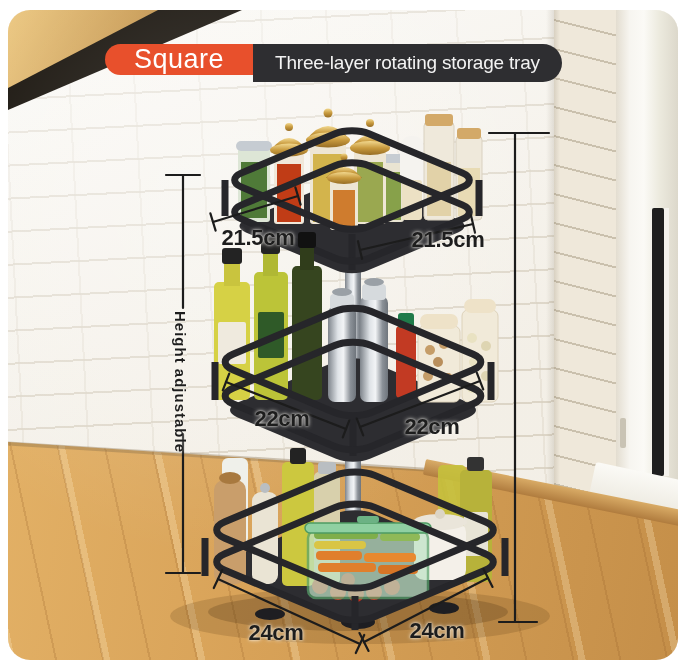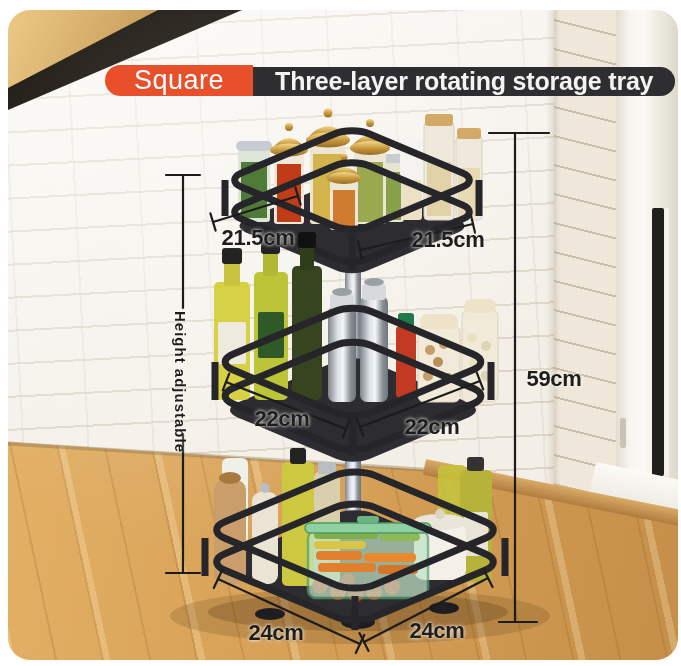--- a/index.html
+++ b/index.html
@@ -44,25 +44,25 @@
   .baseboard{position:absolute;left:418px;top:449px;width:266px;height:16px;
     background:linear-gradient(#d9ab66,#b07c3e);transform:rotate(11.3deg);transform-origin:left top;border-radius:2px}
   .cabinet-wood{position:absolute;left:0;top:0;width:240px;height:110px;
     background:linear-gradient(115deg,#ecc77f 0%,#c99a50 45%,#7c5220 100%);
     clip-path:polygon(0 0,168px 0,0 84px)}
   .cabinet-shadow{position:absolute;left:0;top:0;width:240px;height:110px;background:#140f08;
     clip-path:polygon(150px 0,234px 0,0 100px,0 78px)}
   .glow{position:absolute;inset:0;background:radial-gradient(ellipse at 32% 28%,rgba(255,255,255,.22) 0%,rgba(255,255,255,0) 55%)}
 
   
-  .badge{position:absolute;left:97px;top:34px;height:52px;display:flex;align-items:flex-end;z-index:6}
+  .badge{position:absolute;left:97px;top:34px;height:52px;display:flex;align-items:flex-start;z-index:6}
   .badge-shape{background:var(--badge-orange);color:#fff;font-size:27px;font-weight:500;
     display:flex;align-items:center;padding:0 29px;border-radius:28px 0 0 28px;letter-spacing:.5px}
-  .badge-title{background:var(--badge-dark);color:#f3f3f3;font-size:25px;font-weight:700;
-    display:flex;align-items:center;padding:0 22px;border-radius:0 28px 28px 0;letter-spacing:-.2px;white-space:nowrap}
+  .badge-title{background:var(--badge-dark);color:#f3f3f3;font-size:19px;font-weight:400;
+    display:flex;align-items:center;padding:8px 22px;border-radius:0 28px 28px 0;letter-spacing:-.2px;white-space:nowrap}
 
   
   svg.layer{position:absolute;left:0;top:0;z-index:3}
   svg.dims{z-index:5}
 
   
   .dim{position:absolute;z-index:5;color:var(--annotation-text);font-size:22px;font-weight:600;
     transform:translateX(-50%);white-space:nowrap;letter-spacing:-.3px;
     text-shadow:0 0 4px rgba(250,248,242,.85),0 0 2px rgba(250,248,242,.7)}
   .dim.t1l{left:250px;top:215px}
@@ -346,21 +346,20 @@
       <line x1="0" y1="-10" x2="0" y2="10" transform="translate(480 568) rotate(-27)"></line>
     </g>
   </svg>
 
   <div class="dim t1l">21.5cm</div>
   <div class="dim t1r">21.5cm</div>
   <div class="dim t2l">22cm</div>
   <div class="dim t2r">22cm</div>
   <div class="dim t3l">24cm</div>
   <div class="dim t3r">24cm</div>
-  <div class="dim d59">59cm</div>
   <div class="dim-note">Height adjustable</div>
 
   <div class="badge">
     <div class="badge-shape">Square</div>
     <div class="badge-title">Three-layer rotating storage tray</div>
   </div>
 
 </div>
 
 </body></html>

